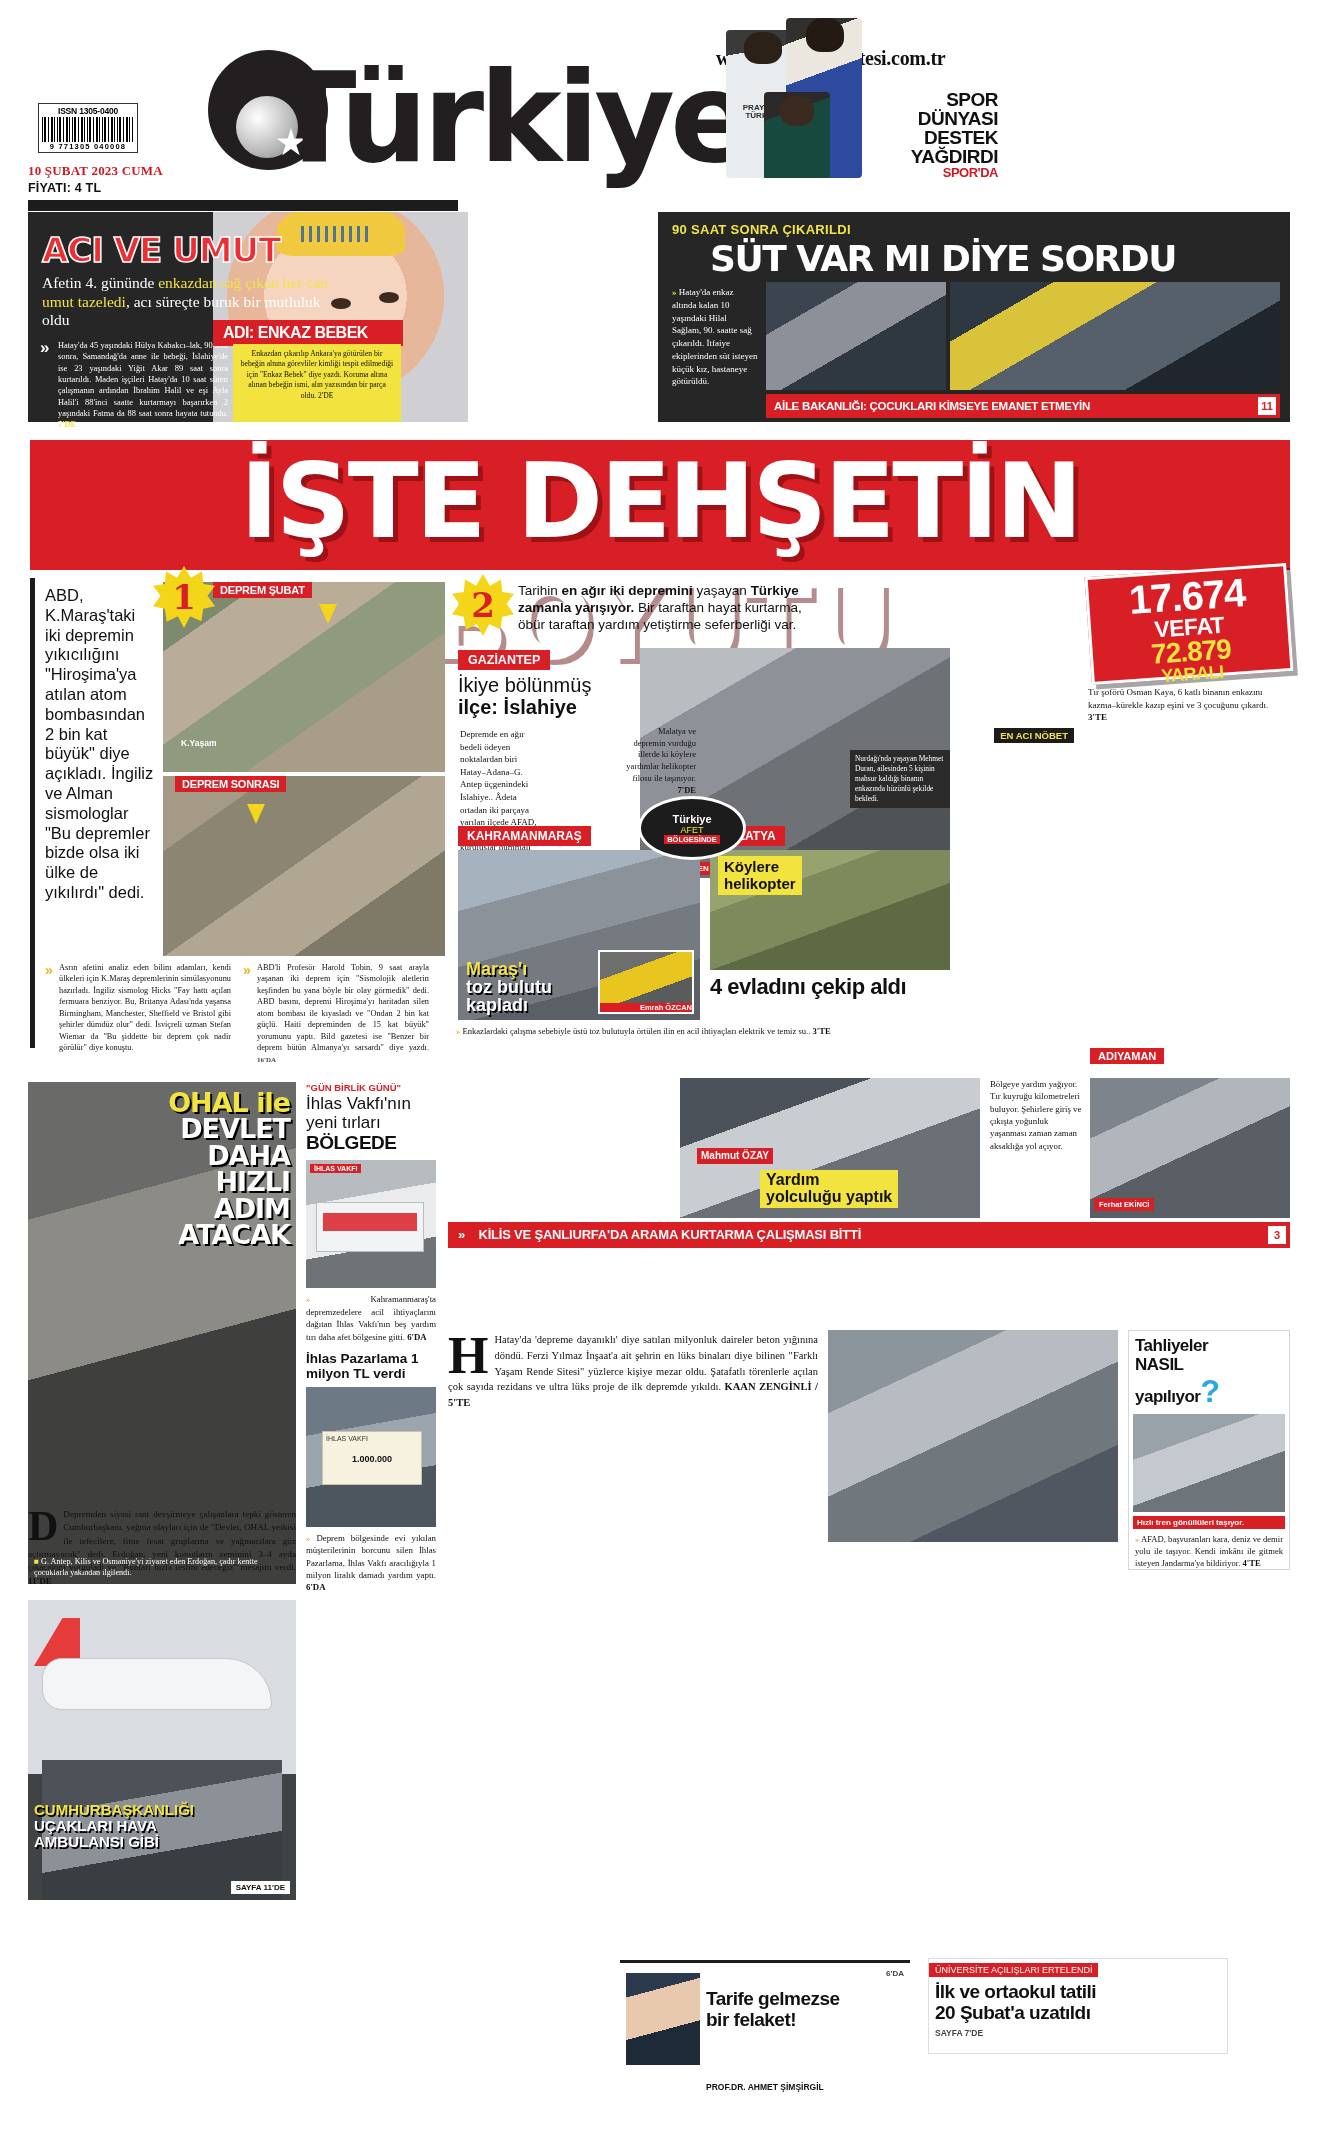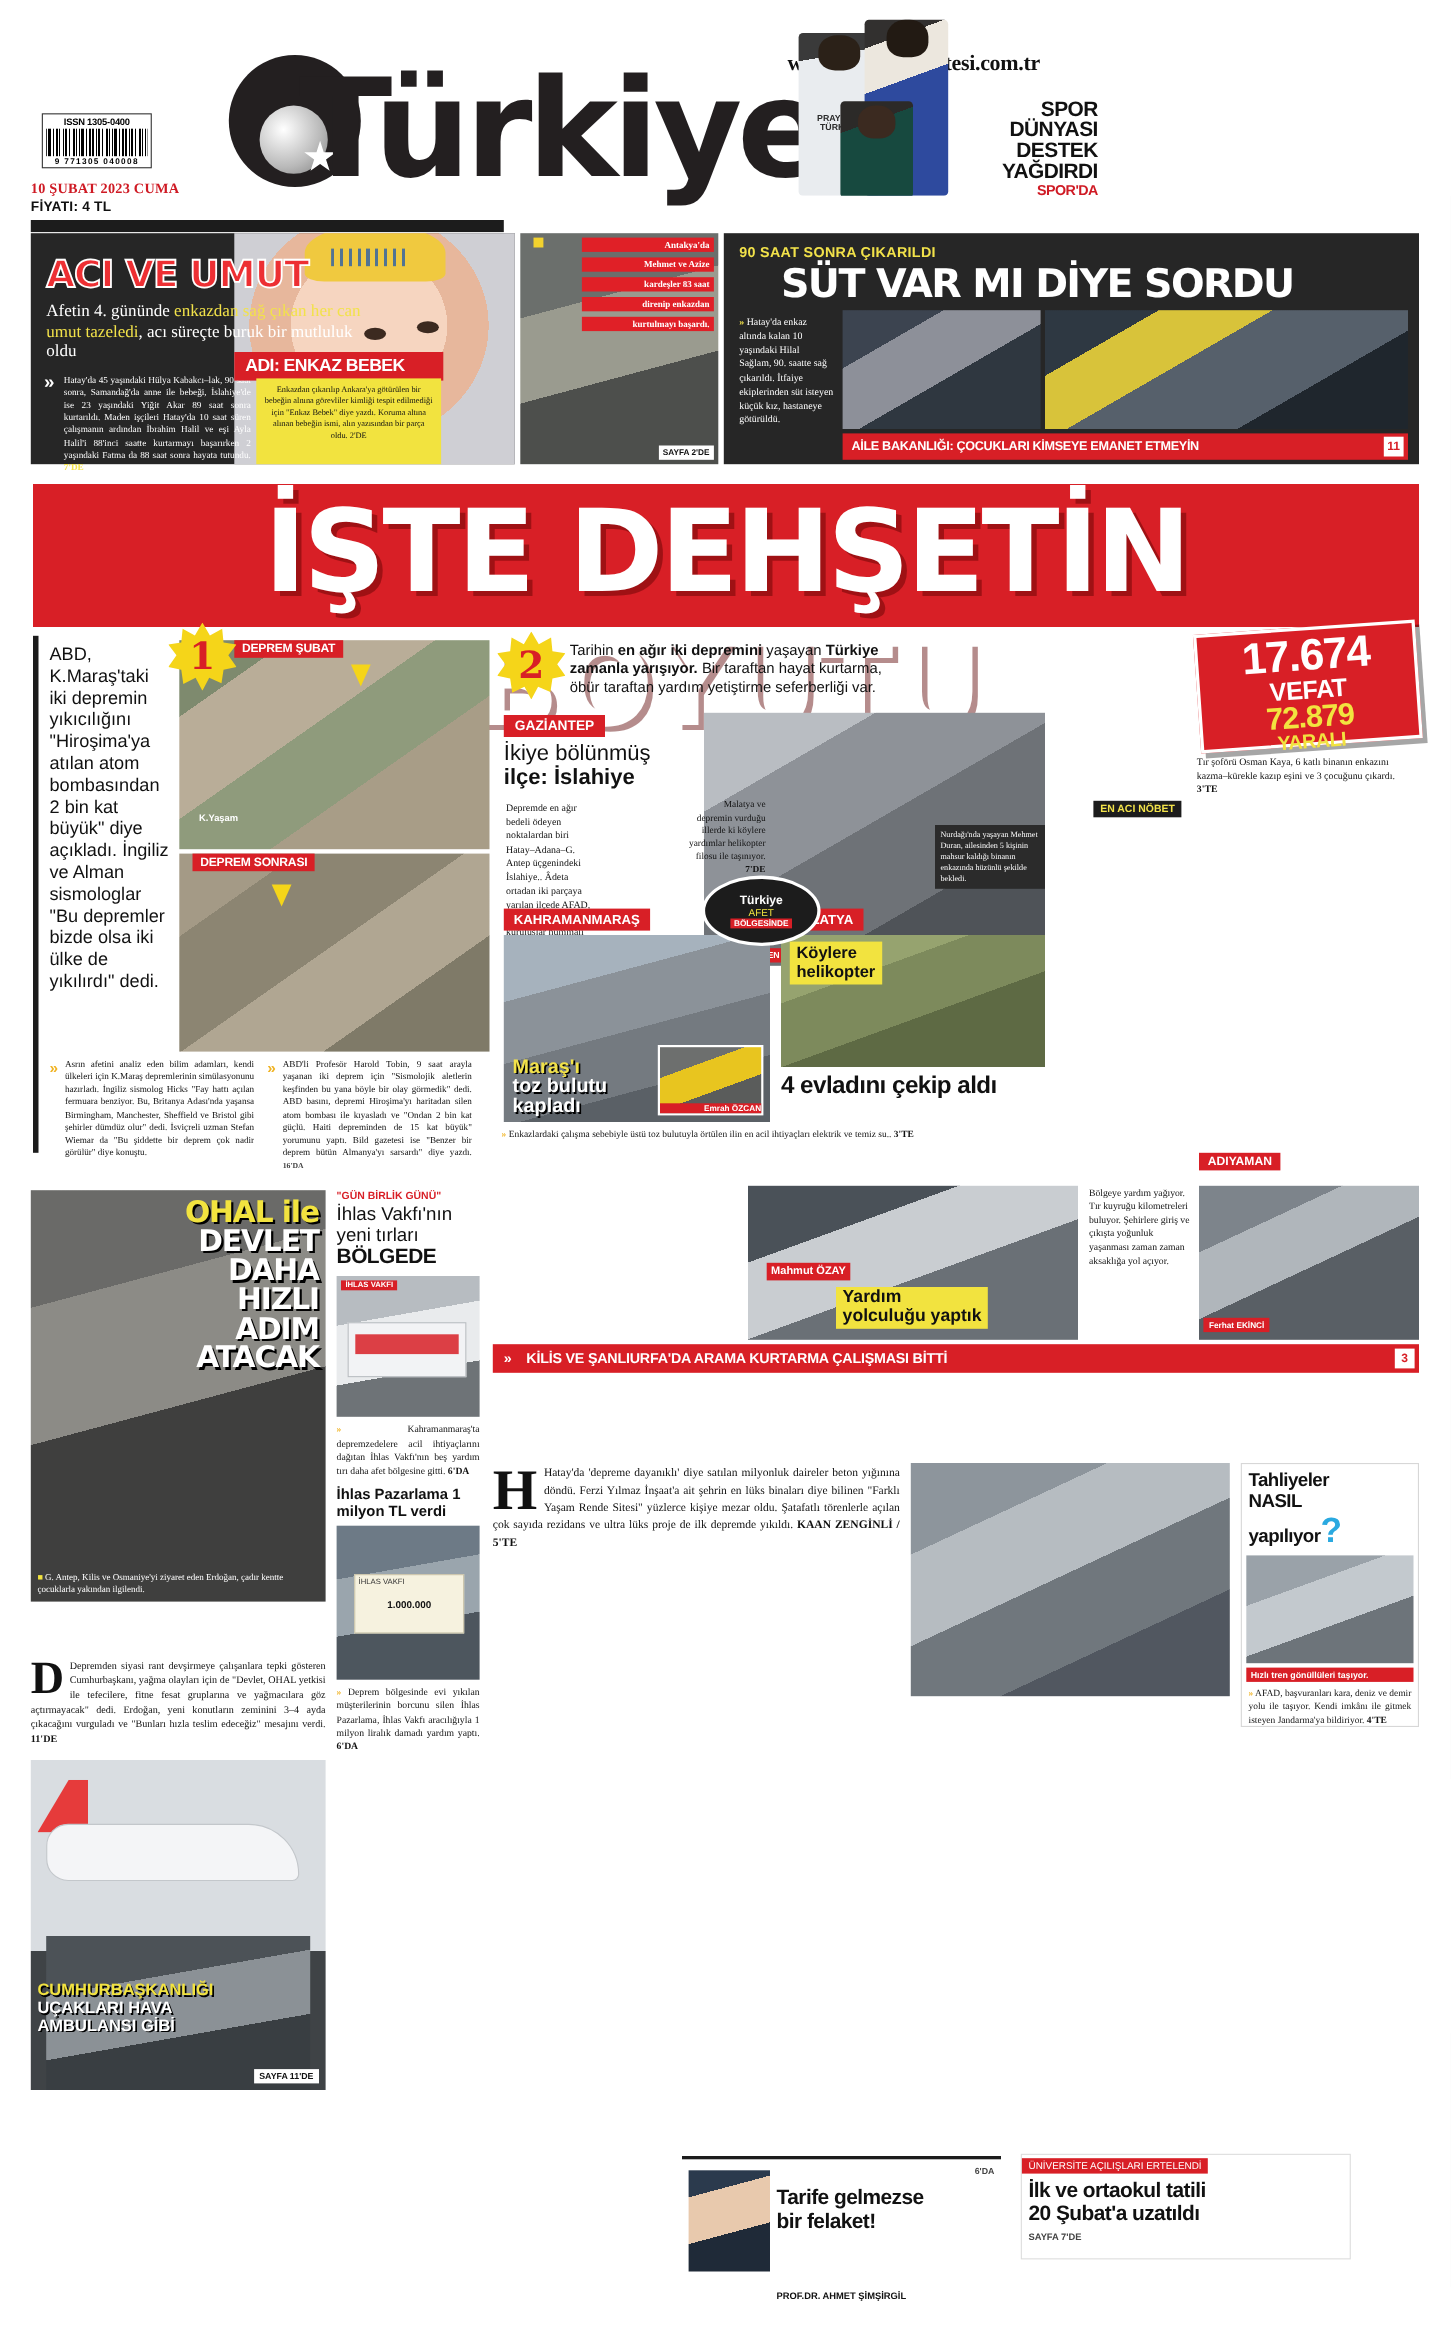--- a/index.html
+++ b/index.html
@@ -184,21 +184,21 @@
 
   .adiy-block { position:absolute; left:680px; top:1078px; width:610px; height:168px; }
 
   
   .kilis { position:absolute; left:448px; top:1222px; width:842px; height:26px; background:#d81f26; }
   .kilis span { font-size:13px; font-weight:bold; color:#fff; line-height:26px; padding-left:10px; letter-spacing:-0.2px;}
   .kilis .pg { position:absolute; right:4px; top:4px; width:18px; height:18px; background:#fff; color:#d81f26;
      font-size:11px; font-weight:bold; text-align:center; line-height:18px; }
 
   
-  .ohal { position:absolute; left:28px; top:1082px; width:268px; height:374px; overflow:hidden;
+  .ohal { position:absolute; left:28px; top:1082px; width:268px; height:502px; overflow:hidden;
      background:linear-gradient(165deg,#6a6a68 0 24%,#8c8b86 24% 52%,#3f3f3e 52% 100%);}
   .ohal-title { position:absolute; right:6px; top:8px; width:150px; text-align:right; font-size:27px; font-weight:bold;
      line-height:0.98; color:#fff; letter-spacing:-1px; font-family:"DejaVu Sans", sans-serif; text-shadow:2px 2px 0 #000;}
   .ohal-title .y { color:#f2e33f; }
   .ohal-cap { position:absolute; left:6px; bottom:6px; width:250px; font-size:8.2px; color:#fff; line-height:1.35;
      font-family:"Liberation Serif", serif;}
   .ohal-cap .dot { color:#f2e33f; font-weight:bold; }
 
   .ohal-body { position:absolute; left:28px; top:1508px; width:268px; font-size:9.2px; line-height:1.45; color:#111;
      font-family:"Liberation Serif", serif; text-align:justify; }
@@ -321,29 +321,20 @@
         <b class="quote-mk">7'DE</b>
       </div>
       <div class="adi-banner">
         <span>ADI: ENKAZ BEBEK</span>
       </div>
       <div class="adi-box">
         <p>Enkazdan çıkarılıp Ankara'ya götürülen bir bebeğin alnına görevliler kimliği tespit edilmediği için "Enkaz Bebek" diye yazdı. Koruma altına alınan bebeğin ismi, alın yazısından bir parça oldu. 2'DE</p>
       </div>
     </div>
 
-    <div class="mid-photo">
-      <div class="mark"></div>
-      <div class="capline" style="top:4px">Antakya'da</div>
-      <div class="capline" style="top:22px">Mehmet ve Azize</div>
-      <div class="capline" style="top:40px">kardeşler 83 saat</div>
-      <div class="capline" style="top:58px">direnip enkazdan</div>
-      <div class="capline" style="top:76px">kurtulmayı başardı.</div>
-      <div class="sayfa-tag">SAYFA 2'DE</div>
-    </div>
 
     <div class="rbox">
       <div class="rbox-kicker">90 SAAT SONRA ÇIKARILDI</div>
       <div class="rbox-title">SÜT VAR MI DİYE SORDU</div>
       <div class="rbox-body">
         <span class="quote-mk">»</span> <span>Hatay'da enkaz altında kalan 10 yaşındaki Hilal Sağlam, 90. saatte sağ çıkarıldı. İtfaiye ekiplerinden süt isteyen küçük kız, hastaneye götürüldü.</span>
       </div>
       <div class="rbox-photoL"></div>
       <div class="rbox-photoR"></div>
       <div class="aile-bar">

